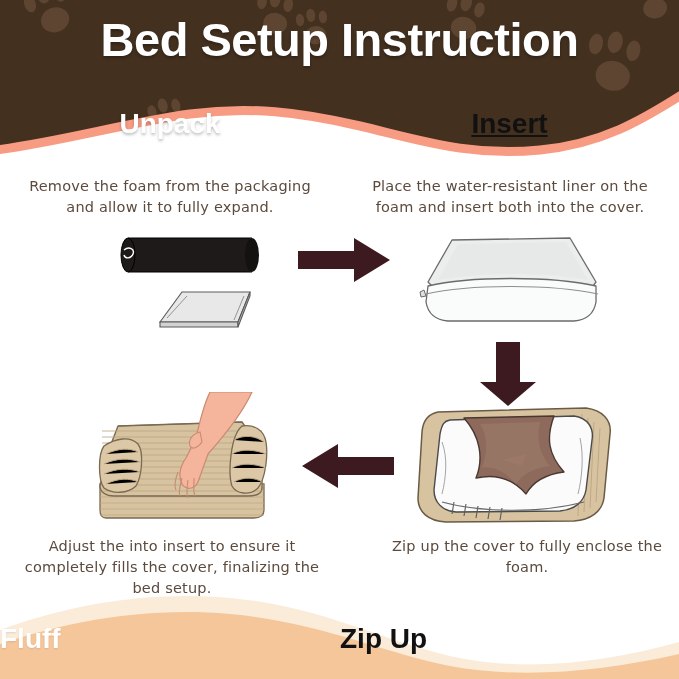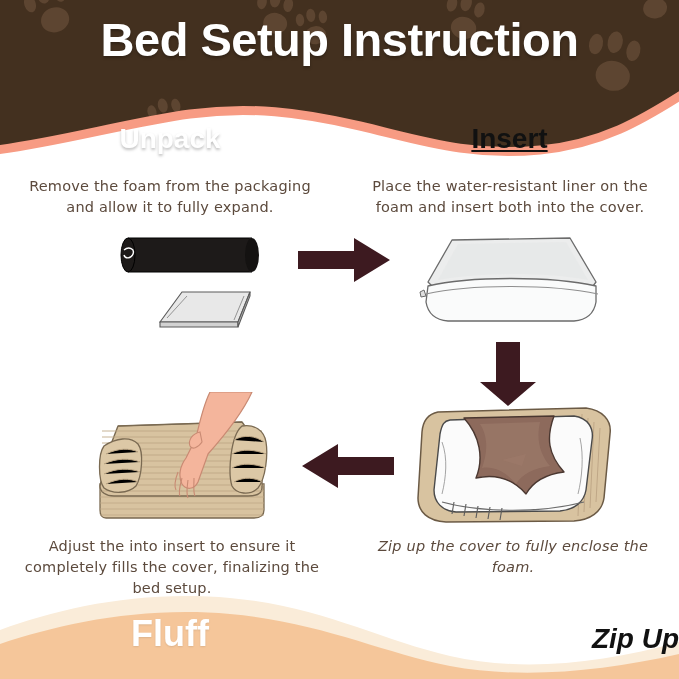--- a/index.html
+++ b/index.html
@@ -17,48 +17,48 @@
   .header-svg{position:absolute;left:0;top:0;}
   .title{
     position:absolute;left:0;top:12px;width:679px;
     text-align:center;
     font-size:47px;font-weight:bold;color:#ffffff;
     letter-spacing:-0.5px;
     text-shadow:0 2px 3px rgba(0,0,0,.28);
     white-space:nowrap;
   }
   .step-label{
-    position:absolute;font-size:28px;font-weight:bold;white-space:nowrap;margin-top:15px;
+    position:absolute;font-size:28px;font-weight:bold;white-space:nowrap;
   }
   .label-unpack{left:0;top:108px;width:340px;text-align:center;color:#ffffff;
     text-shadow:0 2px 3px rgba(0,0,0,.25);}
   .label-insert{left:340px;top:108px;width:339px;text-align:center;color:#111111;text-decoration:underline;}
 
   
   .footer-wrap{position:absolute;left:0;bottom:0;width:679px;height:95px;}
   .footer-svg{position:absolute;left:0;top:0;}
-  .label-fluff{left:0;bottom:24px;width:340px;text-align:center;color:#ffffff;position:absolute;
-    font-size:36px;font-weight:bold;text-shadow:0 1px 2px rgba(0,0,0,.10);}
-  .label-zipup{left:340px;bottom:24px;width:339px;text-align:right;color:#111111;position:absolute;
-    font-size:28px;font-weight:bold;font-style:italic;}
+  .label-fluff{left:0;bottom:24px;width:340px;text-align:left;color:#ffffff;position:absolute;
+    font-size:28px;font-weight:bold;text-shadow:0 1px 2px rgba(0,0,0,.10);}
+  .label-zipup{left:340px;bottom:24px;width:339px;text-align:left;color:#111111;position:absolute;
+    font-size:28px;font-weight:bold;}
 
   
   .caption{
     position:absolute;
     color:#5c4a3d;
     font-size:14.5px;
     line-height:1.45;
     text-align:center;
     font-family:"DejaVu Sans", sans-serif;
     letter-spacing:.2px;
   }
   .cap-unpack{left:14px;top:176px;width:312px;}
   .cap-insert{left:352px;top:176px;width:316px;}
   .cap-fluff{left:24px;top:536px;width:296px;}
-  .cap-zip{left:360px;top:536px;width:306px;font-style:italic;}
+  .cap-zip{left:374px;top:536px;width:306px;}
 
   .art{position:absolute;}
   .art-unpack{left:110px;top:230px;width:165px;height:110px;}
   .art-insert{left:418px;top:228px;width:190px;height:110px;}
   .art-fluff{left:92px;top:392px;width:230px;height:132px;}
   .art-zip{left:398px;top:402px;width:230px;height:128px;}
 
   .arrow{position:absolute;}
   .arrow-right{left:296px;top:234px;width:96px;height:52px;}
   .arrow-down{left:474px;top:340px;width:68px;height:68px;}

